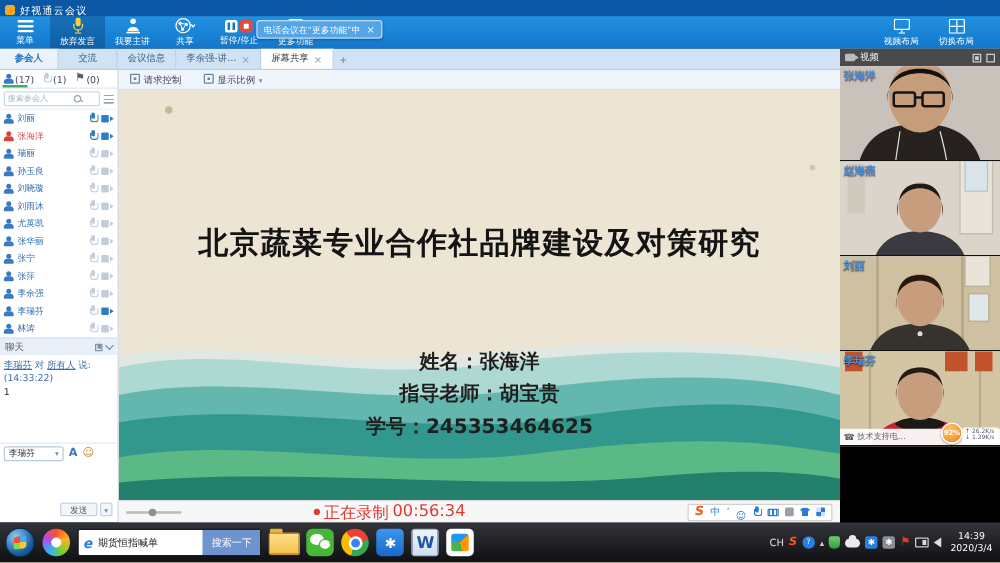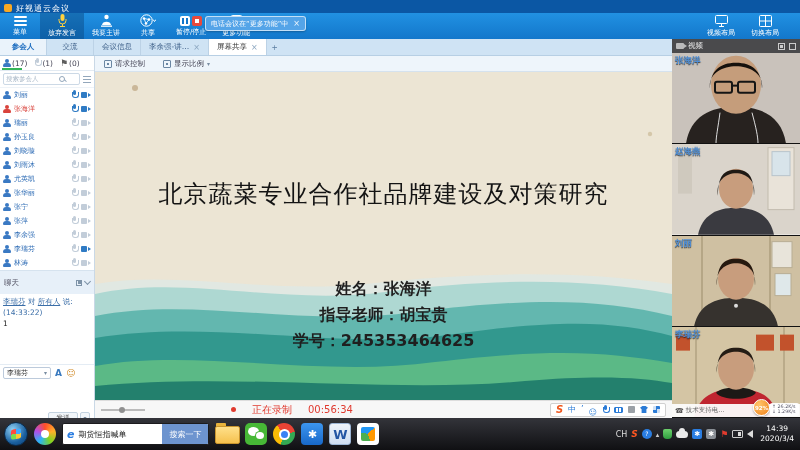--- a/index.html
+++ b/index.html
@@ -55,21 +55,21 @@
 .pi::after{content:'';position:absolute;left:0;top:4.5px;width:8px;height:4px;border-radius:3px 3px 1px 1px;background:currentColor}
 .p-blue{color:#3a79c3}.p-red{color:#d9433c}
 .mi{position:relative;width:7px;height:10px;flex:none}
 .mi::before{content:'';position:absolute;left:2px;top:0;width:3px;height:5px;border-radius:1.5px;background:currentColor}
 .mi::after{content:'';position:absolute;left:.5px;top:2px;width:5px;height:5px;border:1px solid currentColor;border-top:none;border-radius:0 0 3px 3px}
 .m-on{color:#2f7bc4}.m-off{color:#c2cdd9}
 .ci{position:relative;width:10px;height:7px;flex:none}
 .ci::before{content:'';position:absolute;left:0;top:.5px;width:6px;height:6px;border-radius:1px;background:currentColor}
 .ci::after{content:'';position:absolute;right:0;top:1.5px;border-left:3px solid currentColor;border-top:2.5px solid transparent;border-bottom:2.5px solid transparent}
 .c-on{color:#2f7bc4}.c-off{color:#c2cdd9}
-.chead{height:24px;background:#e7f0f9;border-top:1px solid #d6e3ef;display:flex;align-items:center;padding:0 4px;color:#556;gap:3px;flex:none}
+.chead{height:14px;background:#e7f0f9;border-top:1px solid #d6e3ef;display:flex;align-items:center;padding:0 4px;color:#556;gap:3px;flex:none}
 .sp{flex:1}
 .pop-ico{width:6px;height:6px;border:1px solid #7e93a8;position:relative}
 .pop-ico::before{content:'';position:absolute;right:0;top:0;width:3px;height:3px;background:#7e93a8}
 .chev{width:5px;height:5px;border-right:1px solid #7e93a8;border-bottom:1px solid #7e93a8;transform:rotate(45deg);margin-top:-2px}
 .cmsgs{height:70px;padding:3px 3px;color:#3b6ea8;line-height:10.5px;overflow:hidden;flex:none;font-size:7.5px}
 .u{text-decoration:underline}
 .m-text{color:#222;margin:1px 0 4px}
 .cinput-bar{height:16px;display:flex;align-items:center;gap:4px;padding:0 3px;border-top:1px solid #e4ecf4;flex:none}
 .tgt-select{width:48px;height:12px;border:1px solid #bccadb;border-radius:2px;display:flex;align-items:center;justify-content:space-between;padding:0 3px;font-size:7px;color:#333;background:#fff;cursor:pointer}
 .caret::before{content:'▾';font-size:6px;color:#7a8ea2}
@@ -77,45 +77,45 @@
 .emoji-btn::before{content:'☺';color:#d08b2a;font-size:9px}
 .ctext{height:30px;flex:none}
 .ctext textarea{width:100%;height:100%;border:0;resize:none;outline:none;background:#fff}
 .csend{height:15px;display:flex;align-items:center;justify-content:flex-end;padding:0 4px;gap:2px;flex:none}
 .send-btn{height:11px;padding:0 7px;background:#f2f6fa;border:1px solid #c3d2e0;border-radius:2px;font-size:7px;color:#555;display:flex;align-items:center;cursor:pointer}
 .send-caret{width:10px;height:11px;background:#f2f6fa;border:1px solid #c3d2e0;border-radius:2px;display:flex;align-items:center;justify-content:center}
 
 
 .main{position:absolute;left:95px;top:56px;width:577px;height:362px;background:#fff}
 .subbar{height:16px;background:#eef5fb;border-bottom:1px solid #d5e2ee;display:flex;align-items:center;gap:18px;padding:0 9px;font-size:7.5px;color:#445}
-.sub-item{display:flex;align-items:center;gap:3px;cursor:pointer}
+.sub-item{display:flex;gap:3px;cursor:pointer}
 .sub-ico{width:8px;height:8px;border:1px solid #6a86a2;border-radius:1px;position:relative}
 .sub-ico::before{content:'';position:absolute;left:2px;top:2px;width:2px;height:2px;background:#6a86a2}
 .slide{position:absolute;left:0;top:16px;width:577px;height:328px;background:#ece5d4;overflow:hidden}
 .slide svg{position:absolute;left:0;top:0;width:100%;height:100%}
-.s-title{position:absolute;left:0;top:106px;width:100%;text-align:center;font-size:24px;font-weight:400;color:#141414;letter-spacing:1px}
+.s-title{position:absolute;left:0;top:106px;width:100%;text-align:center;font-size:24px;font-weight:700;color:#141414;letter-spacing:1px}
 .s-info{position:absolute;left:0;top:204px;width:100%;text-align:center;font-size:16px;font-weight:700;color:#1f1f1f;line-height:26px}
 .statusbar{position:absolute;left:0;bottom:0;width:577px;height:18px;background:#f7f7f7;border-top:1px solid #ddd;display:flex;align-items:center;padding:0 6px}
 .zoomer{width:44px;display:flex;align-items:center;margin-right:6px}
 .ztrack{flex:1;height:2px;background:#bbb;position:relative}
 .zknob{position:absolute;left:40%;top:-2px;width:6px;height:6px;background:#909090;border-radius:50%}
-.rec{display:flex;align-items:center;gap:16px;color:#e03a2f;font-size:10px;margin-left:80px}
+.rec{display:flex;align-items:center;gap:3px;color:#e03a2f;font-size:13px;margin-left:100px}
 .rec-dot{width:5px;height:5px;border-radius:50%;background:#e03a2f}
 .sogou{margin-left:auto;height:14px;background:#fff;border:1px solid #d0d0d0;border-radius:2px;display:flex;align-items:center;gap:5px;padding:0 5px}
 .sg-s{color:#f0571d;font-weight:900;font-size:10px;font-style:italic}
 .sg-blue{color:#2b7bd6;font-size:8px}
 .sg-smile::before{content:'☺';color:#2b7bd6;font-size:8px}
 .sg-mic{color:#2b7bd6}
 .sg-kb{width:9px;height:6px;border:1px solid #2b7bd6;border-radius:1px;background:repeating-linear-gradient(90deg,#2b7bd6 0 1px,transparent 1px 3px)}
 .sg-tool{width:7px;height:7px;background:#9aa0a6;border-radius:1px}
 .sg-shirt{width:8px;height:7px;background:#2b7bd6;clip-path:polygon(0 25%,30% 0,70% 0,100% 25%,80% 45%,80% 100%,20% 100%,20% 45%)}
 .sg-grid{width:7px;height:7px;background:conic-gradient(#2b7bd6 0 25%,#cfe1f5 0 50%,#2b7bd6 0 75%,#cfe1f5 0);border-radius:1px}
 
 
-.vpanel{position:absolute;left:672px;top:39px;width:128px;height:379px;background:#ffffff;display:flex;flex-direction:column}
+.vpanel{position:absolute;left:672px;top:39px;width:128px;height:318px;background:#ffffff;display:flex;flex-direction:column}
 .vp-head{height:14px;background:#4a4a4c;display:flex;align-items:center;padding:0 4px;color:#eee;font-size:7.5px;gap:4px;flex:none}
 .vp-cam{width:8px;height:6px;background:#bbb;border-radius:1px;position:relative}
 .vp-cam::after{content:'';position:absolute;right:-3px;top:1px;border-left:3px solid #bbb;border-top:2px solid transparent;border-bottom:2px solid transparent}
 .vp-ico{width:7px;height:7px;border:1px solid #ccc;position:relative}
 .vp-ico.b::before{content:'';position:absolute;left:1px;top:1px;width:3px;height:3px;background:#ccc}
 .tiles{flex:1;display:flex;flex-direction:column}
 .tile{position:relative;flex:1;overflow:hidden;border-bottom:1px solid #111}
 .tile svg{position:absolute;left:0;top:0;width:100%;height:100%}
 .vname{position:absolute;left:3px;top:2px;font-size:8.5px;font-weight:bold;color:#4f8fd6;text-shadow:0 1px 1px rgba(0,0,0,.7)}
 .support{position:absolute;left:0;right:0;bottom:0;height:13px;background:rgba(252,252,252,.95);display:flex;align-items:center;gap:2px;padding:0 3px;font-size:6.5px;color:#666}

